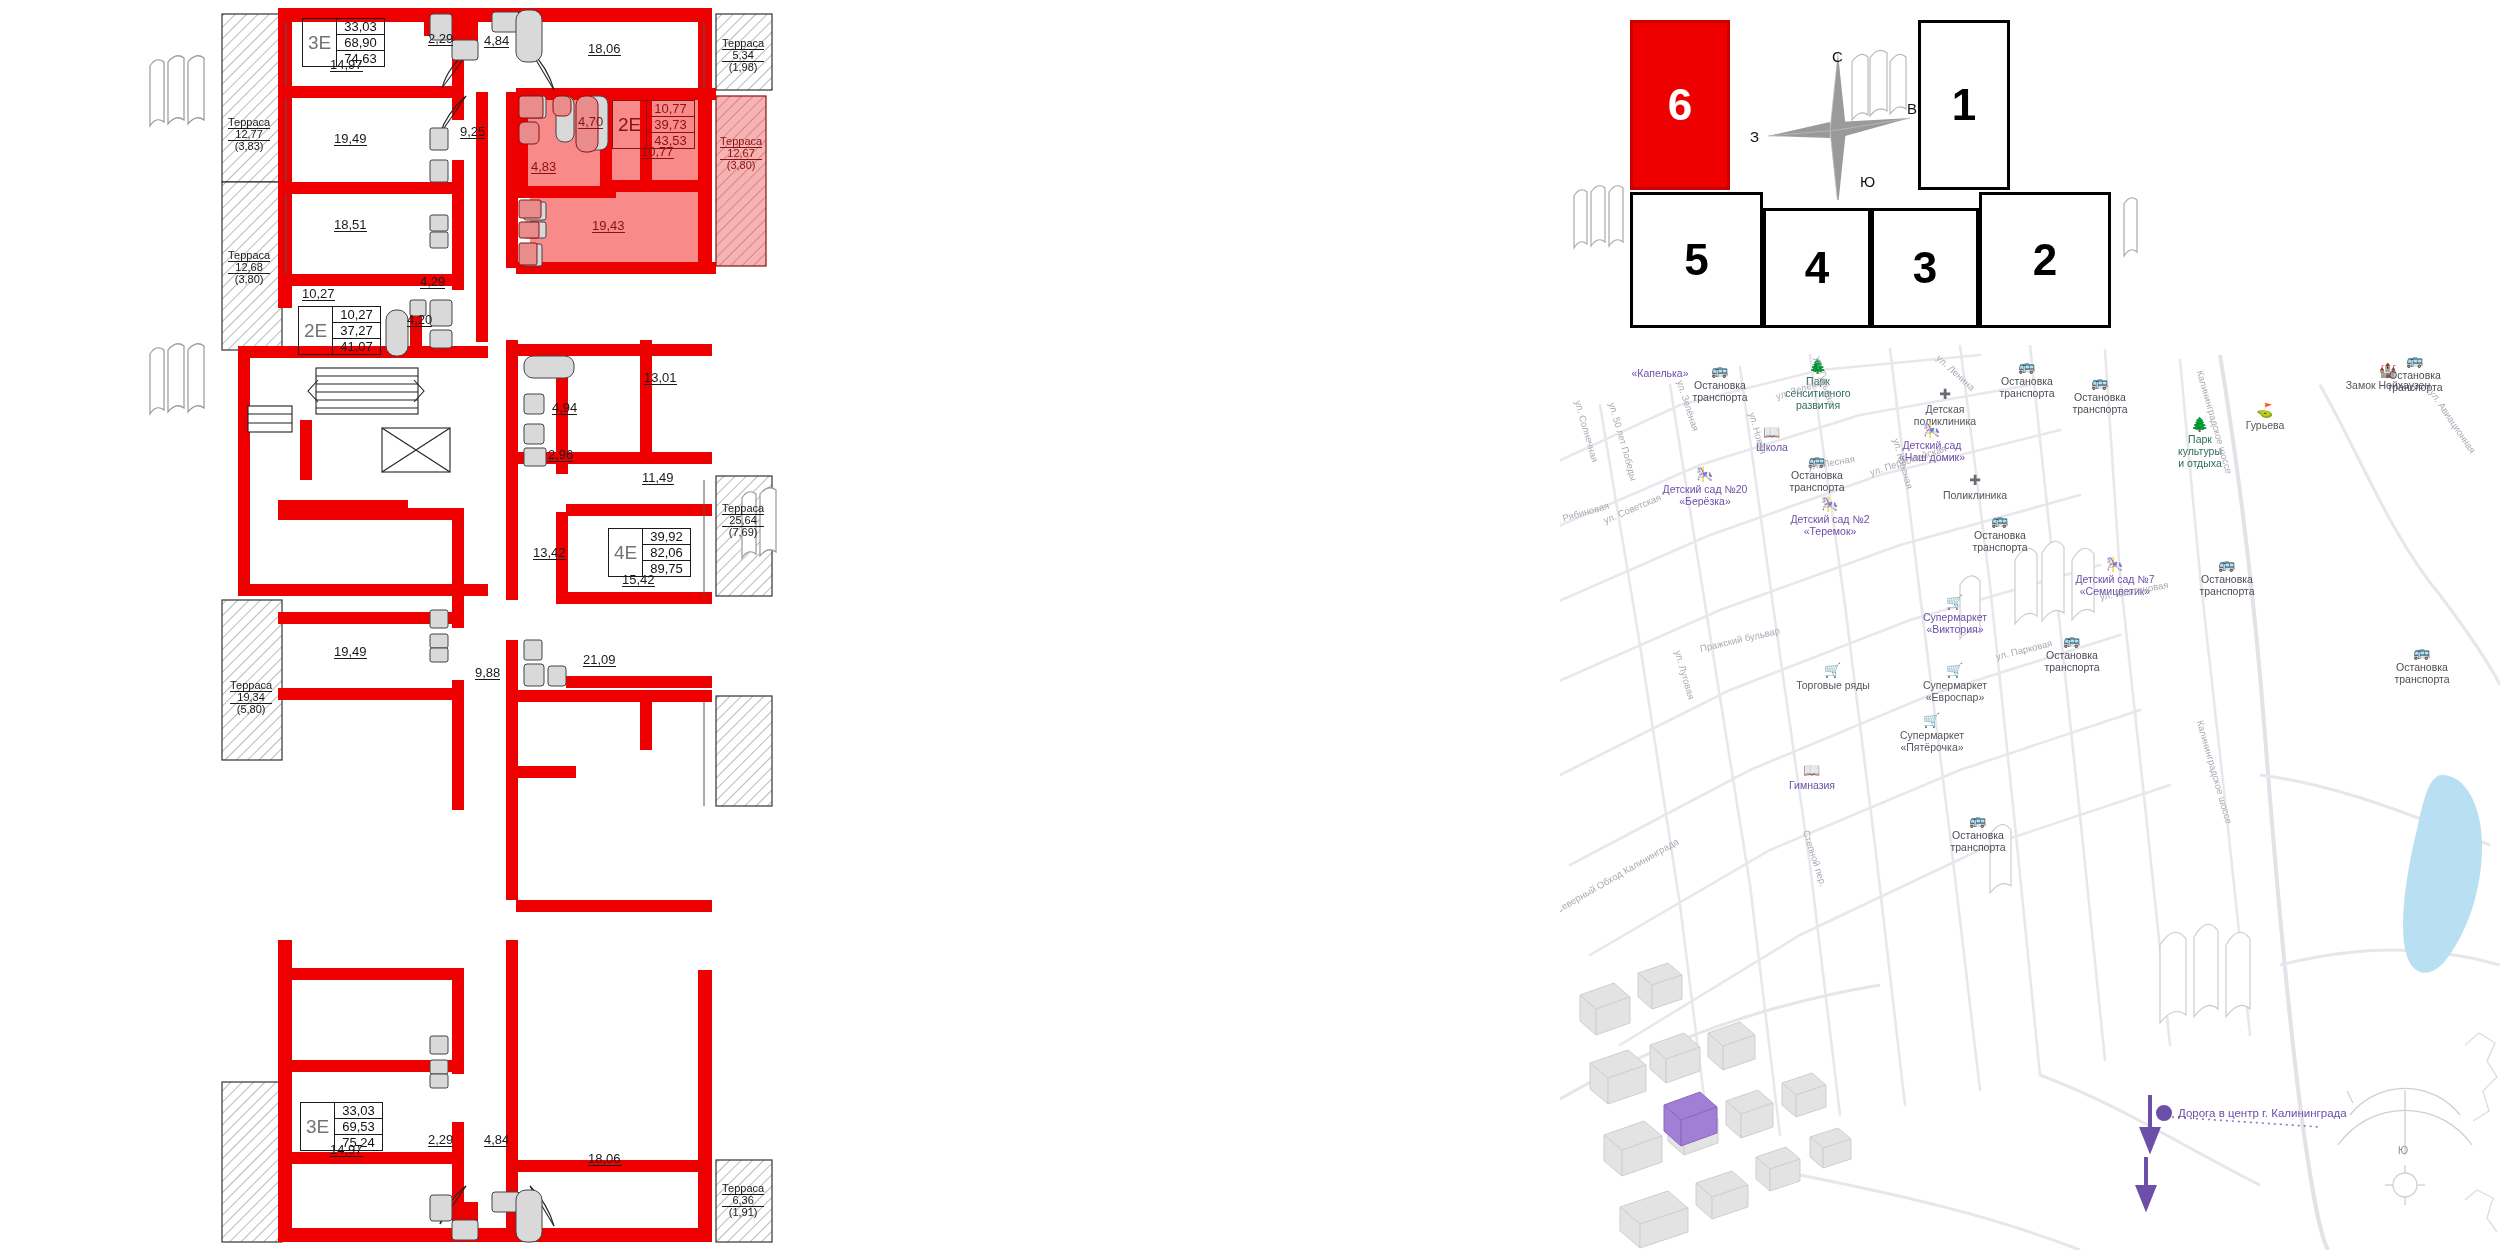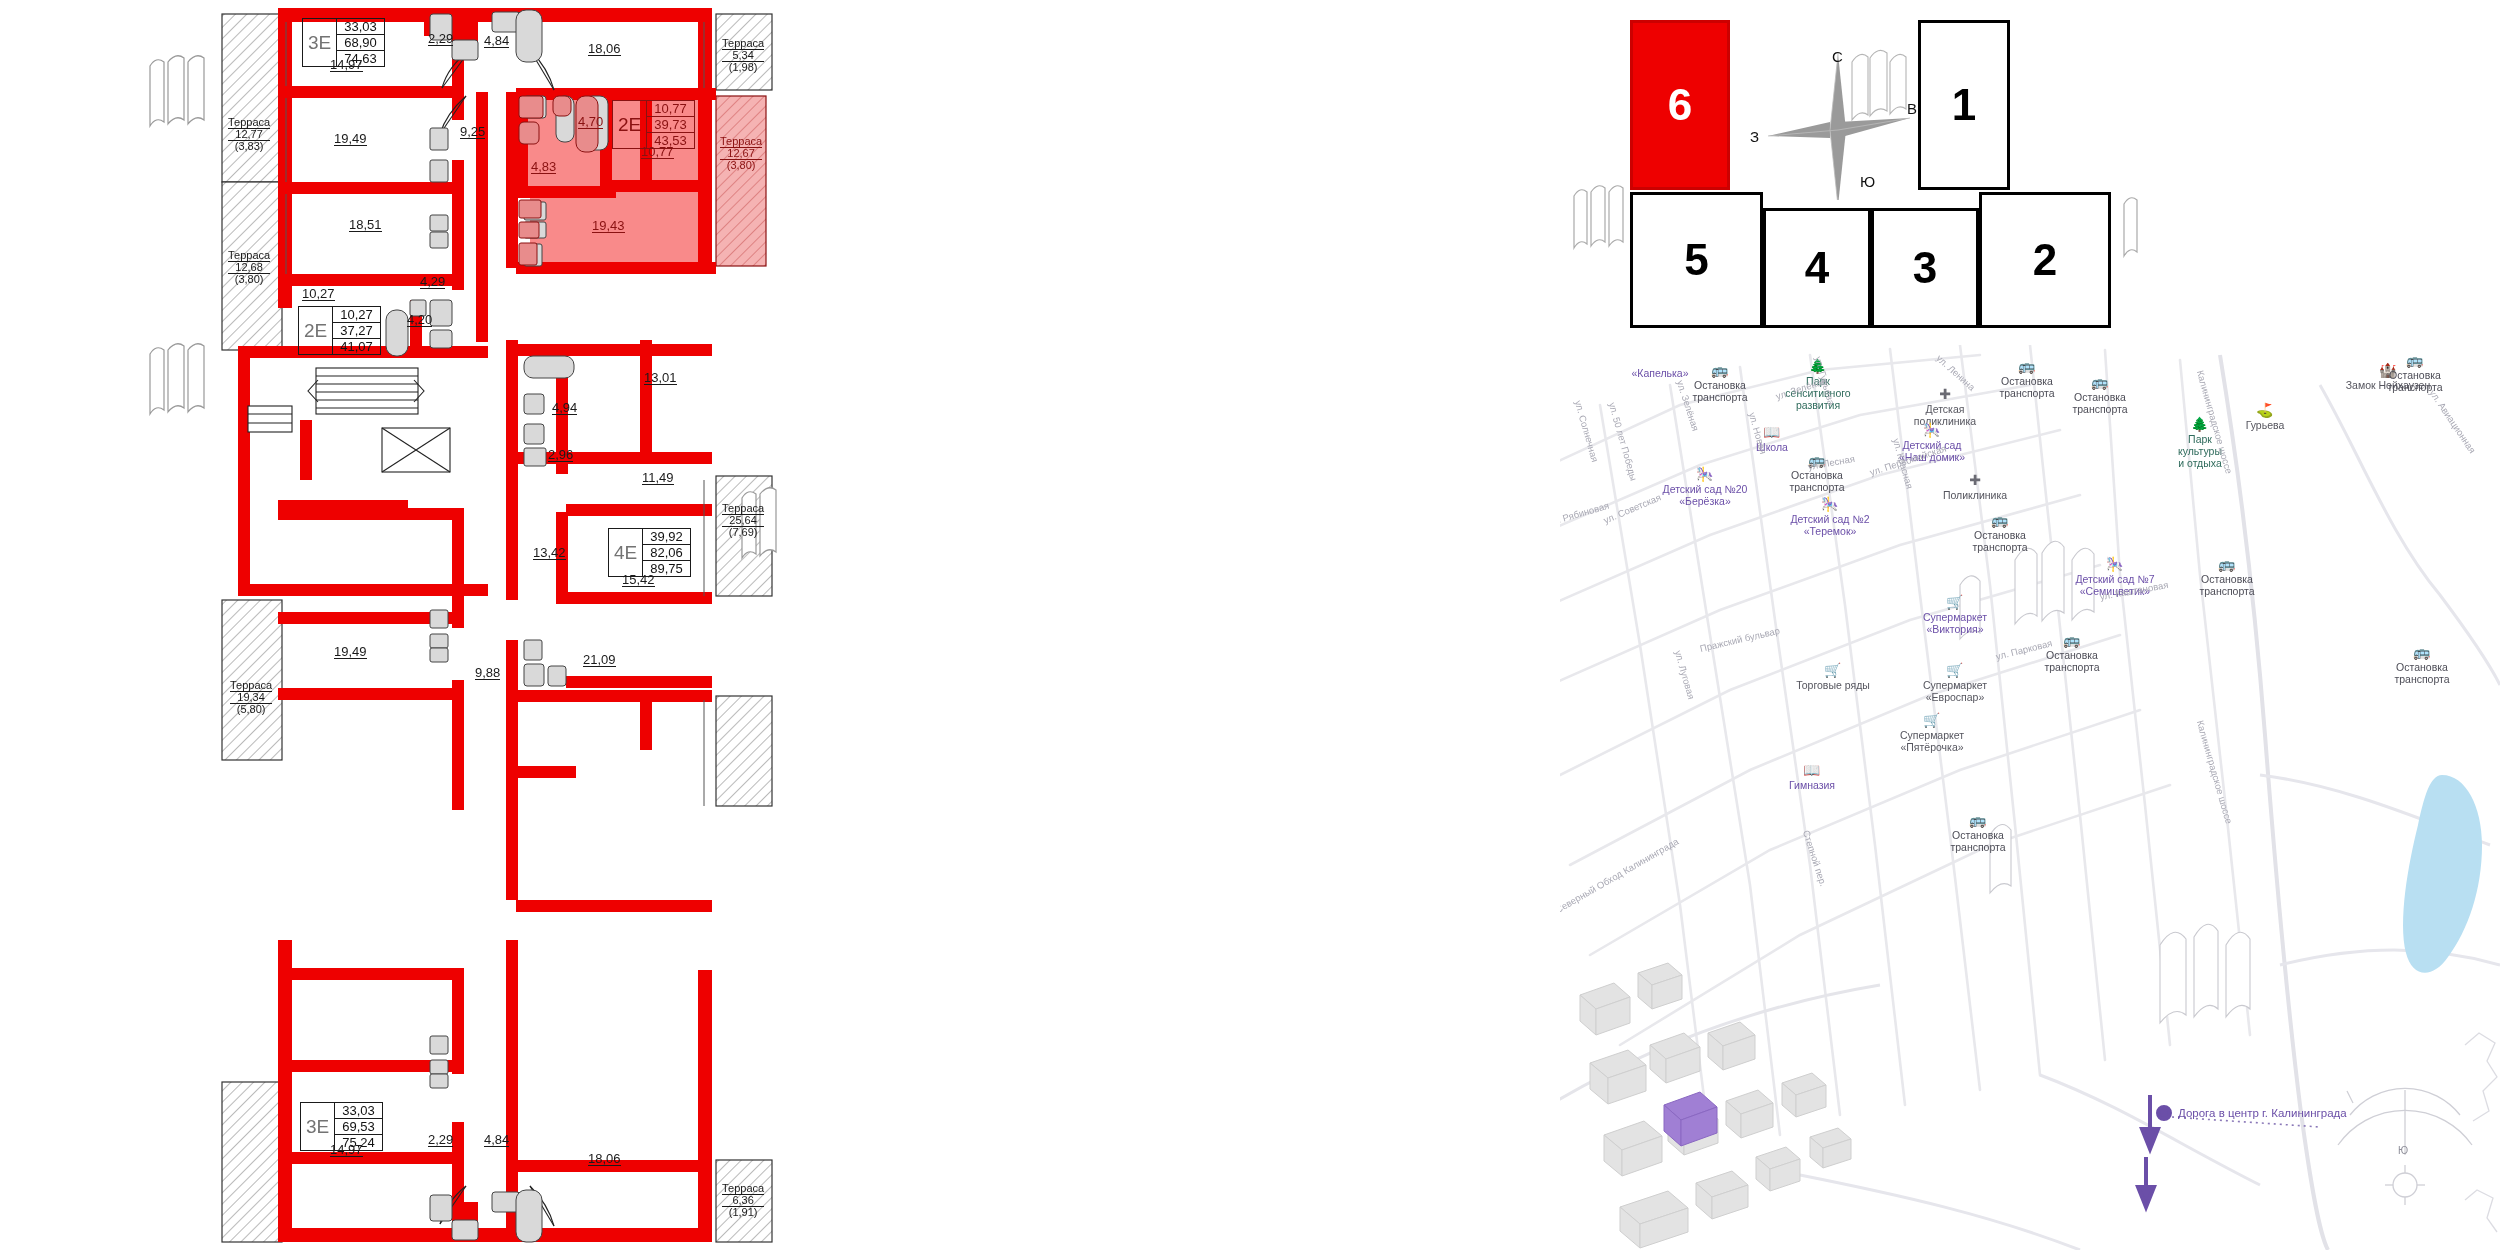--- a/index.html
+++ b/index.html
@@ -387,21 +387,21 @@
 
     <div class="rm-label" style="left:330px;  top:58px;">14,97</div>
     <div class="rm-label" style="left:428px;  top:32px;">2,29</div>
     <div class="rm-label" style="left:484px;  top:34px;">4,84</div>
     <div class="rm-label" style="left:588px;  top:42px;">18,06</div>
     <div class="rm-label" style="left:334px;  top:132px;">19,49</div>
     <div class="rm-label" style="left:460px;  top:101px;margin-top:24px;">9,25</div>
     <div class="rm-label hl" style="left:550px; top:115px;margin-left:28px;">4,70</div>
     <div class="rm-label hl" style="left:641px; top:145px;">10,77</div>
     <div class="rm-label hl" style="left:531px; top:160px;">4,83</div>
-    <div class="rm-label" style="left:334px;  top:218px;margin-left:15px;">18,51</div>
+    <div class="rm-label" style="left:334px;  top:218px;">18,51</div>
     <div class="rm-label hl" style="left:592px; top:219px;">19,43</div>
     <div class="rm-label" style="left:302px;  top:287px;">10,27</div>
     <div class="rm-label" style="left:420px;  top:275px;">4,29</div>
     <div class="rm-label" style="left:407px;  top:313px;">4,20</div>
     <div class="rm-label" style="left:644px;  top:371px;">13,01</div>
     <div class="rm-label" style="left:552px;  top:401px;">4,94</div>
     <div class="rm-label" style="left:548px;  top:448px;">2,96</div>
     <div class="rm-label" style="left:642px;  top:471px;">11,49</div>
     <div class="rm-label" style="left:533px;  top:546px;">13,42</div>
     <div class="rm-label" style="left:622px;  top:573px;">15,42</div>

